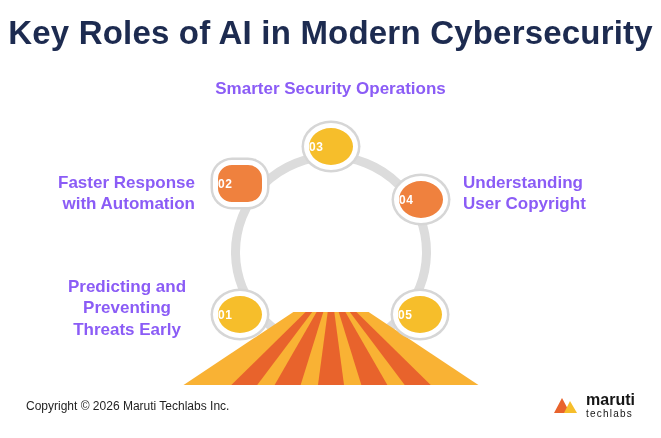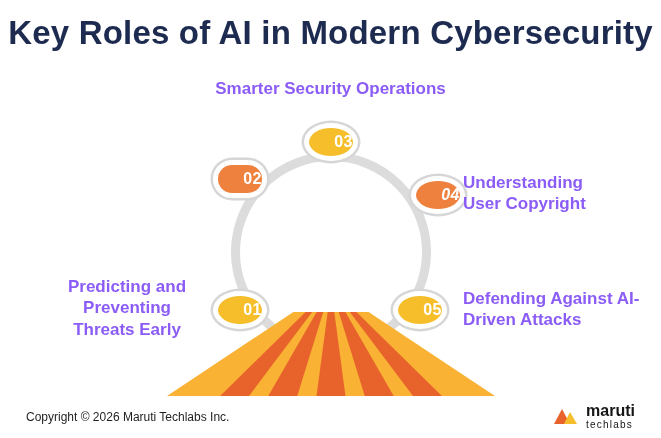--- a/index.html
+++ b/index.html
@@ -11,45 +11,45 @@
     position:absolute;top:14px;left:0;width:100%;text-align:center;
     font-size:33px;font-weight:800;color:#1d2b50;letter-spacing:.2px;
   }
   .ring{
     position:absolute;left:231px;top:152px;width:200px;height:200px;
     box-sizing:border-box;border:9px solid #dcdcdc;border-radius:50%;
     z-index:1;
   }
   .fan{position:absolute;left:131px;top:300px;width:400px;height:100px;z-index:2;}
   .num-circle{
-    position:absolute;width:54px;height:38px;box-sizing:border-box;
+    position:absolute;width:54px;height:47px;box-sizing:border-box;
     border:5px solid #ffffff;border-radius:50%;
     box-shadow:0 0 0 2.5px #d6d6d6;
-    display:flex;align-items:center;justify-content:flex-end;
-    color:#ffffff;font-size:16px;font-weight:800;letter-spacing:.5px;
+    display:flex;align-items:center;justify-content:flex-start;
+    color:#ffffff;font-size:12px;font-weight:800;letter-spacing:.5px;
     z-index:3;
   }
   .c-yellow{background:#f6be2b;}
   .c-orange{background:#ef813e;}
   .pos-01{left:213px;top:291px;}
   .pos-02{left:213px;top:160px;border-radius:19px;}
   .pos-03{left:304px;top:123px;}
-  .pos-04{left:411px;top:176px;font-style:italic;}
+  .pos-04{left:394px;top:176px;}
   .pos-05{left:393px;top:291px;}
   .role-label{
     position:absolute;color:#8b5cf6;font-size:17px;font-weight:700;
     line-height:1.25;z-index:3;
   }
   .label-03{top:78px;left:0;width:100%;text-align:center;}
   .label-02{left:35px;top:172px;width:160px;text-align:right;}
   .label-04{left:463px;top:172px;width:150px;text-align:left;}
   .label-01{left:62px;top:276px;width:130px;text-align:center;}
   .label-05{left:463px;top:288px;width:185px;text-align:left;}
   .footer{
-    position:absolute;left:0;bottom:1px;width:100%;height:41px;background:#ffffff;
+    position:absolute;left:0;bottom:12px;width:100%;height:41px;background:#ffffff;
     display:flex;align-items:center;justify-content:space-between;
     box-sizing:border-box;padding:0 26px;z-index:4;gap:28px;
   }
   .copyright{font-size:12px;color:#1f1f1f;font-weight:400;}
   .logo{display:flex;align-items:center;gap:6px;}
   .logo-text{display:flex;flex-direction:column;line-height:1.05;}
   .logo-text .t1{font-size:16px;font-weight:800;color:#151515;}
   .logo-text .t2{font-size:10px;font-weight:400;color:#151515;letter-spacing:1.2px;}
 </style>
 </head>
@@ -80,23 +80,23 @@
     <span>03</span>
   </div>
   <div class="num-circle c-orange pos-04">
     <span>04</span>
   </div>
   <div class="num-circle c-yellow pos-05">
     <span>05</span>
   </div>
 
   <div class="role-label label-01">Predicting and Preventing Threats Early</div>
+  <div class="role-label label-02">Faster Response with Automation</div>
   <div class="role-label label-03">Smarter Security Operations</div>
   <div class="role-label label-04">Understanding User Copyright</div>
-  <div class="role-label label-05">Defending Against AI-Driven Attacks</div>
 
   <div class="footer">
     <div class="copyright">Copyright © 2026 Maruti Techlabs Inc.</div>
     <div class="logo">
       <svg width="26" height="18" viewBox="0 0 26 18">
         <polygon points="0,17 8,2 16,17" fill="#e8632c"></polygon>
         <polygon points="10,17 16,5 23,17" fill="#f6be2b"></polygon>
       </svg>
       <div class="logo-text">
         <span class="t1">maruti</span>

